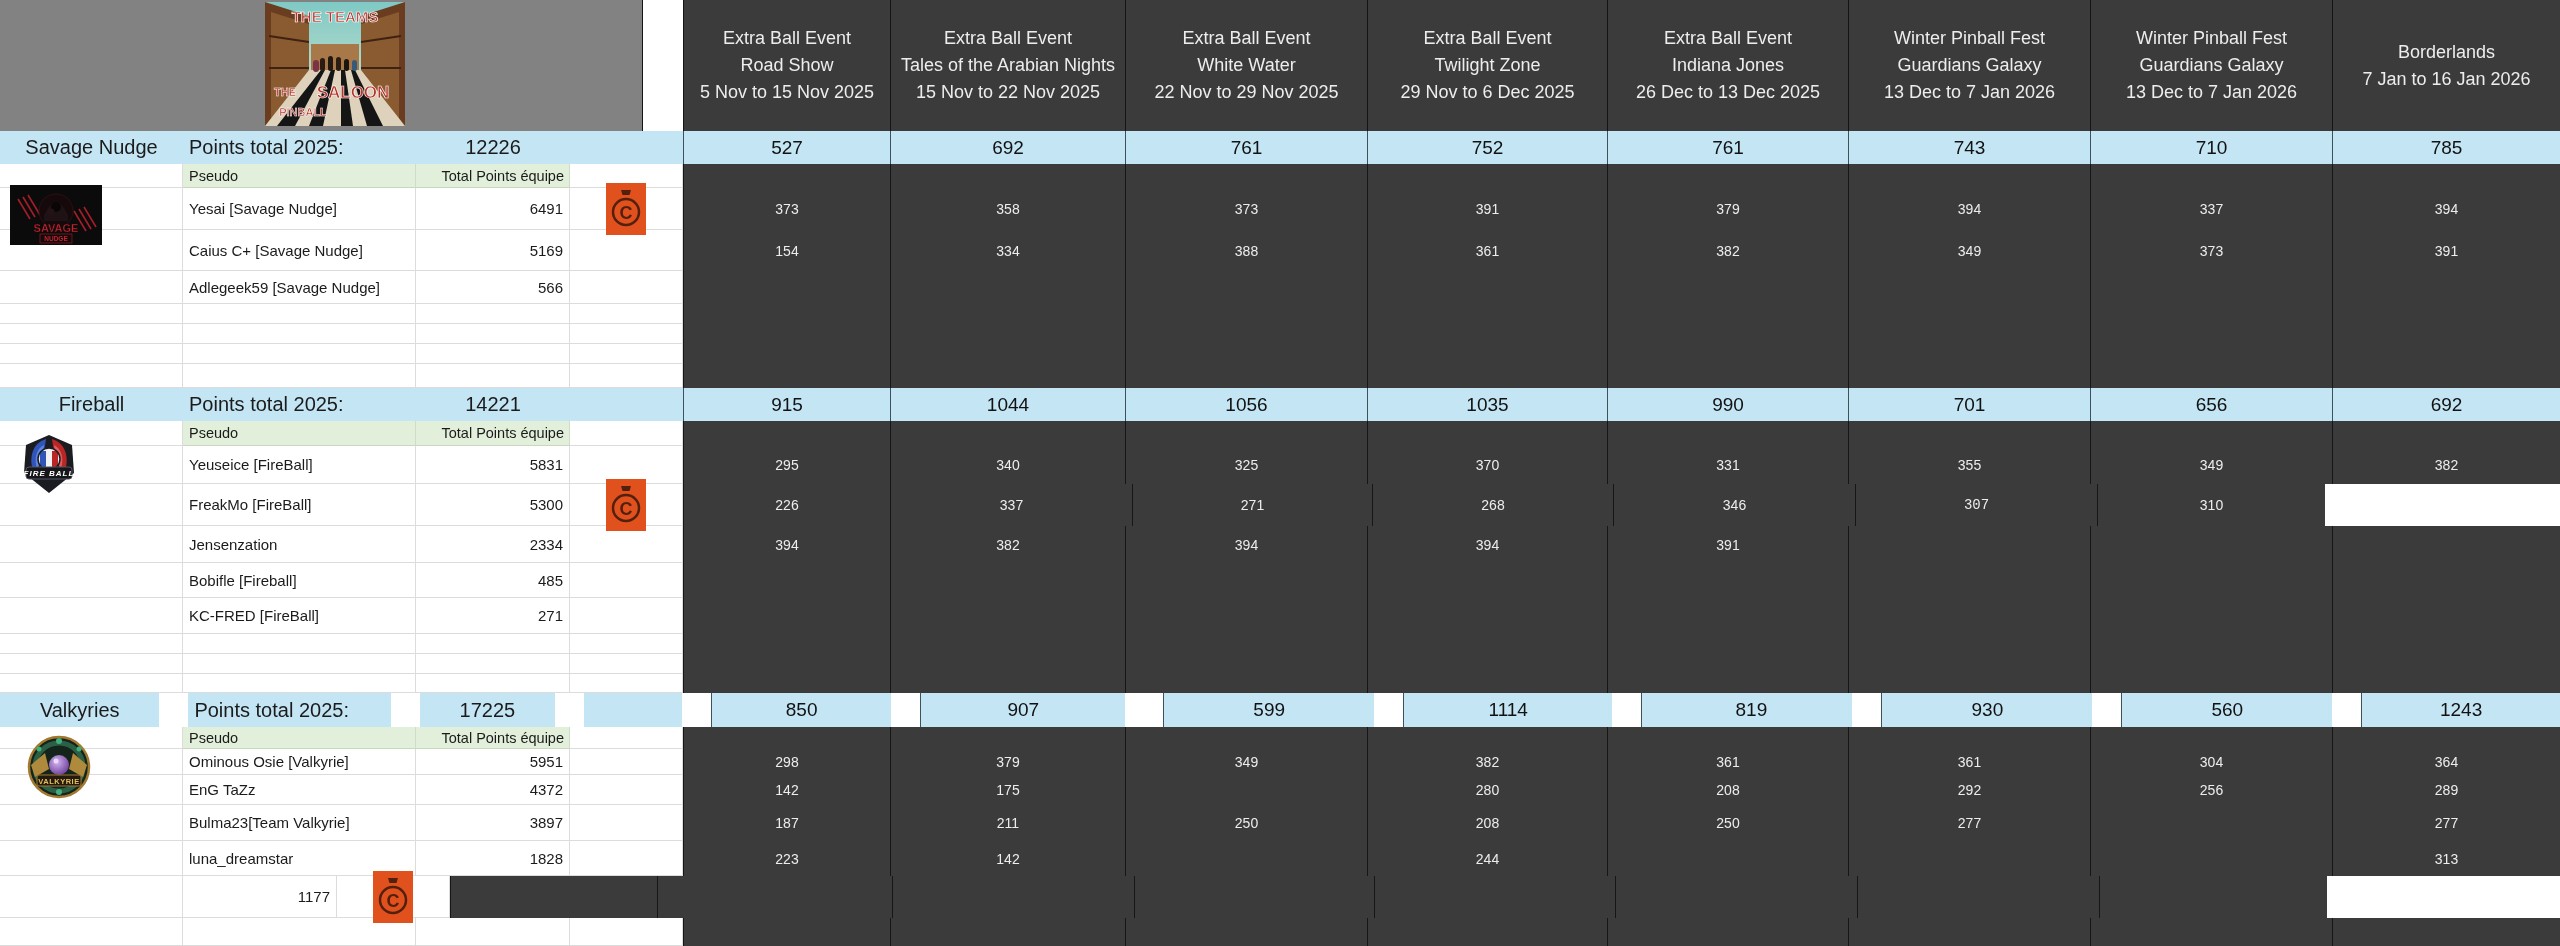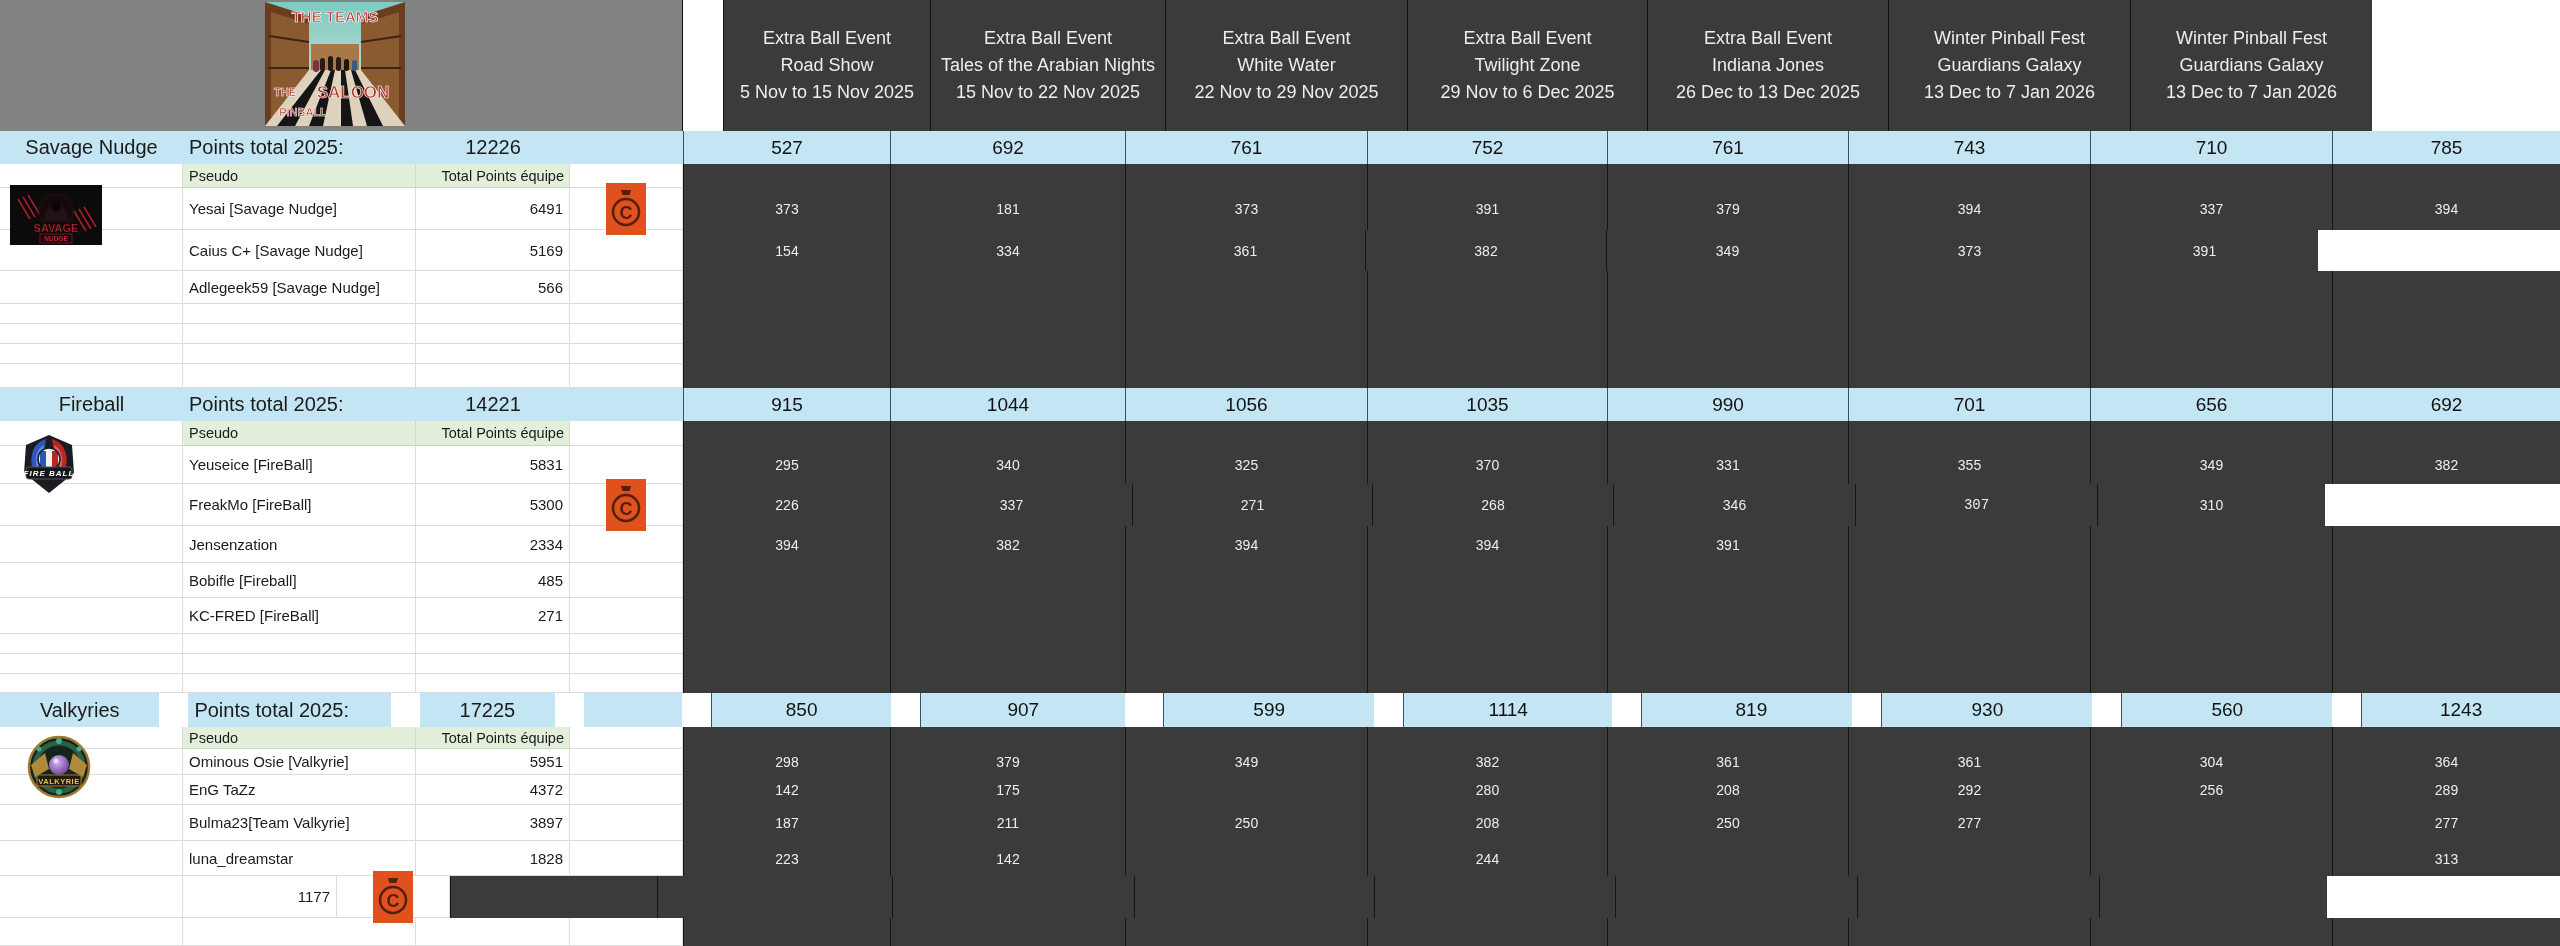--- a/index.html
+++ b/index.html
@@ -105,20 +105,24 @@
         <div class="evt-header" style="width: 242px;">
           <span class="hline">Winter Pinball Fest</span>
           <span class="hline">Guardians Galaxy</span>
           <span class="hline">13 Dec to 7 Jan 2026</span>
         </div>
         <div class="evt-header" style="width: 242px;">
           <span class="hline">Winter Pinball Fest</span>
           <span class="hline">Guardians Galaxy</span>
           <span class="hline">13 Dec to 7 Jan 2026</span>
         </div>
+        <div class="evt-header" style="width: 228px;">
+          <span class="hline">Borderlands</span>
+          <span class="hline">7 Jan to 16 Jan 2026</span>
+        </div>
       </div>
   </div>
 
   <div id="teams-container">
       <div class="section">
         <div class="row" style="height: 33px;">
           <div class="cell cA bluec">
             <span class="team-name">Savage Nudge</span>
           </div>
           <div class="cell cB bluec">
@@ -184,21 +188,21 @@
     <rect width="40" height="52" fill="#e0511e"></rect>
     <path d="M15,7 h10 l-1.5,5 h-7 Z" fill="#53200e"></path>
     <circle cx="20" cy="29" r="13" fill="none" stroke="#53200e" stroke-width="2.5"></circle>
     <text x="20" y="36" text-anchor="middle" font-size="18" font-weight="bold" fill="#53200e">C</text>
   </svg>
           </div>
           <div class="cell evt" style="width: 207px;">
             <span class="num">373</span>
           </div>
           <div class="cell evt" style="width: 235px;">
-            <span class="num">181</span>
+            <span class="num">358</span>
           </div>
           <div class="cell evt" style="width: 242px;">
             <span class="num">373</span>
           </div>
           <div class="cell evt" style="width: 240px;">
             <span class="num">391</span>
           </div>
           <div class="cell evt" style="width: 241px;">
             <span class="num">379</span>
           </div>
@@ -219,20 +223,23 @@
           </div>
           <div class="cell cC white">
             <span class="ptotal">5169</span>
           </div>
           <div class="cell cD white badge-cell"></div>
           <div class="cell evt" style="width: 207px;">
             <span class="num">154</span>
           </div>
           <div class="cell evt" style="width: 235px;">
             <span class="num">334</span>
+          </div>
+          <div class="cell evt" style="width: 242px;">
+            <span class="num">388</span>
           </div>
           <div class="cell evt" style="width: 240px;">
             <span class="num">361</span>
           </div>
           <div class="cell evt" style="width: 241px;">
             <span class="num">382</span>
           </div>
           <div class="cell evt" style="width: 242px;">
             <span class="num">349</span>
           </div>

